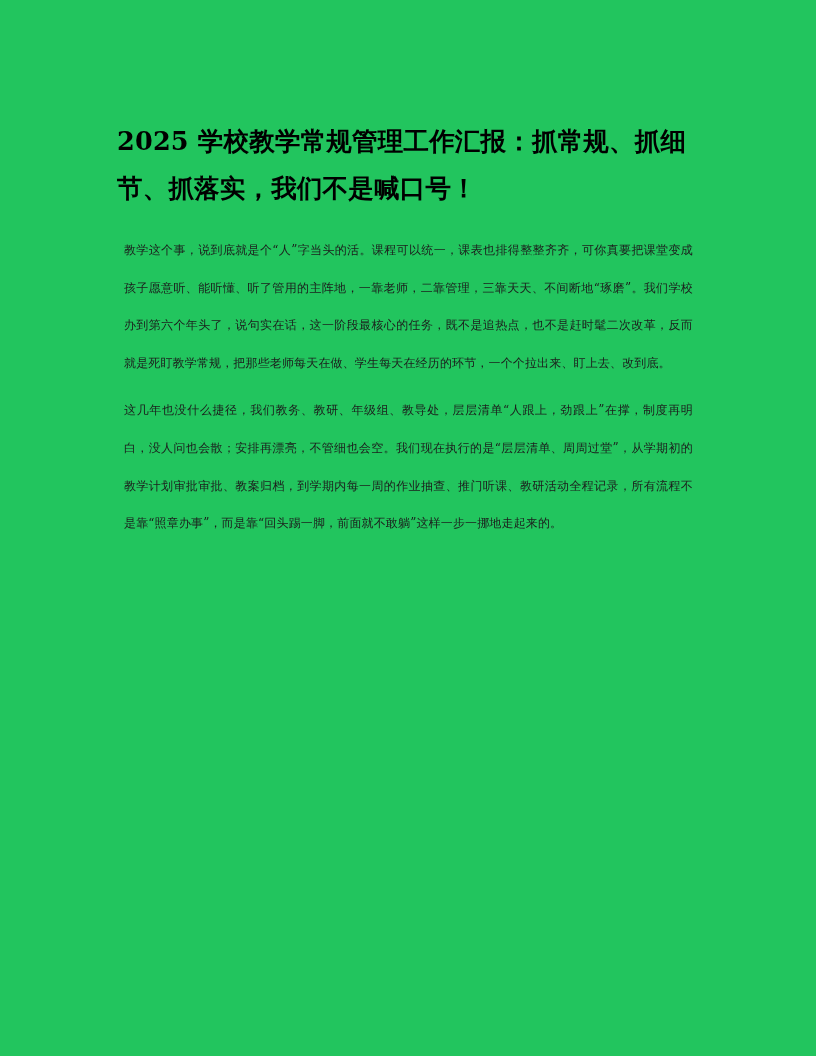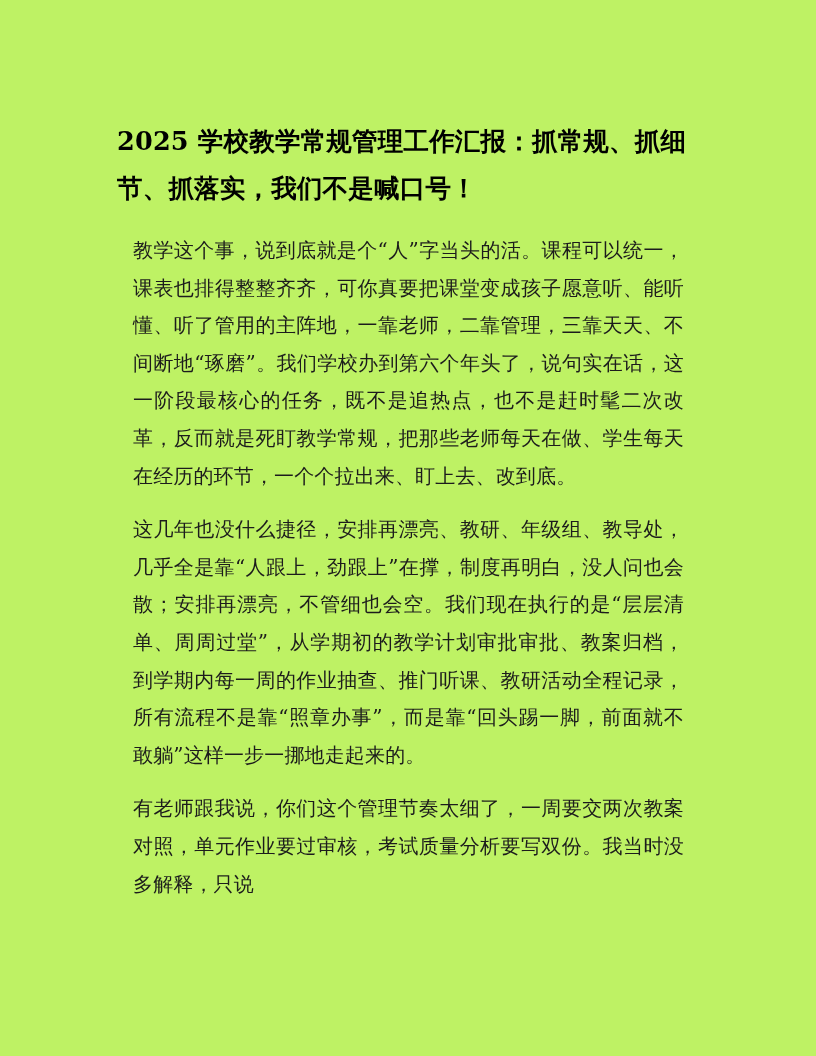--- a/index.html
+++ b/index.html
@@ -13,21 +13,21 @@
     overflow: hidden;
     font-family: "DejaVu Serif", "Liberation Serif", serif;
     color: #1a1a1a;
     -webkit-font-smoothing: antialiased;
   }
   .page {
     box-sizing: border-box;
     width: 816px;
     height: 1056px;
     padding: 118px 116px 0 117px;
-    background: #bef264;
+    background: #22c55e;
     position: relative;
   }
   .doc-title {
     font-family: "DejaVu Serif", "Liberation Serif", serif;
     font-weight: 700;
     font-size: 25.5px;
     line-height: 47px;
     letter-spacing: 0.2px;
     color: #000000;
     margin: 0 0 0 0;
@@ -40,24 +40,24 @@
     font-size: 16.5px;
     line-height: 30px;
     color: #000000;
     margin: 63px 0 0 0;
     letter-spacing: 0.1px;
     word-break: break-all;
   }
   .para {
     font-family: "DejaVu Serif", "Liberation Serif", serif;
     font-weight: 400;
-    font-size: 20px;
+    font-size: 12px;
     line-height: 37.6px;
     color: #1c1c1c;
-    margin: 16px;
+    margin: 7px;
     padding: 0;
     text-align: justify;
     text-justify: inter-ideograph;
     word-break: break-all;
     letter-spacing: 0.15px;
   }
   .para + .para {
     margin-top: 10px;
   }
   #para-block {
@@ -67,17 +67,16 @@
 </head>
 <body>
 
 <div class="page">
 
   <h1 class="doc-title">2025 学校教学常规管理工作汇报：抓常规、抓细节、抓落实，我们不是喊口号！</h1>
 
 
   <div id="para-block">
     <p class="para">教学这个事，说到底就是个“人”字当头的活。课程可以统一，课表也排得整整齐齐，可你真要把课堂变成孩子愿意听、能听懂、听了管用的主阵地，一靠老师，二靠管理，三靠天天、不间断地“琢磨”。我们学校办到第六个年头了，说句实在话，这一阶段最核心的任务，既不是追热点，也不是赶时髦二次改革，反而就是死盯教学常规，把那些老师每天在做、学生每天在经历的环节，一个个拉出来、盯上去、改到底。</p>
-    <p class="para">这几年也没什么捷径，安排再漂亮、教研、年级组、教导处，几乎全是靠“人跟上，劲跟上”在撑，制度再明白，没人问也会散；安排再漂亮，不管细也会空。我们现在执行的是“层层清单、周周过堂”，从学期初的教学计划审批审批、教案归档，到学期内每一周的作业抽查、推门听课、教研活动全程记录，所有流程不是靠“照章办事”，而是靠“回头踢一脚，前面就不敢躺”这样一步一挪地走起来的。</p>
-    <p class="para">有老师跟我说，你们这个管理节奏太细了，一周要交两次教案对照，单元作业要过审核，考试质量分析要写双份。我当时没多解释，只说</p>
+    <p class="para">这几年也没什么捷径，我们教务、教研、年级组、教导处，层层清单“人跟上，劲跟上”在撑，制度再明白，没人问也会散；安排再漂亮，不管细也会空。我们现在执行的是“层层清单、周周过堂”，从学期初的教学计划审批审批、教案归档，到学期内每一周的作业抽查、推门听课、教研活动全程记录，所有流程不是靠“照章办事”，而是靠“回头踢一脚，前面就不敢躺”这样一步一挪地走起来的。</p>
   </div>
 
 </div>
 
 </body></html>

